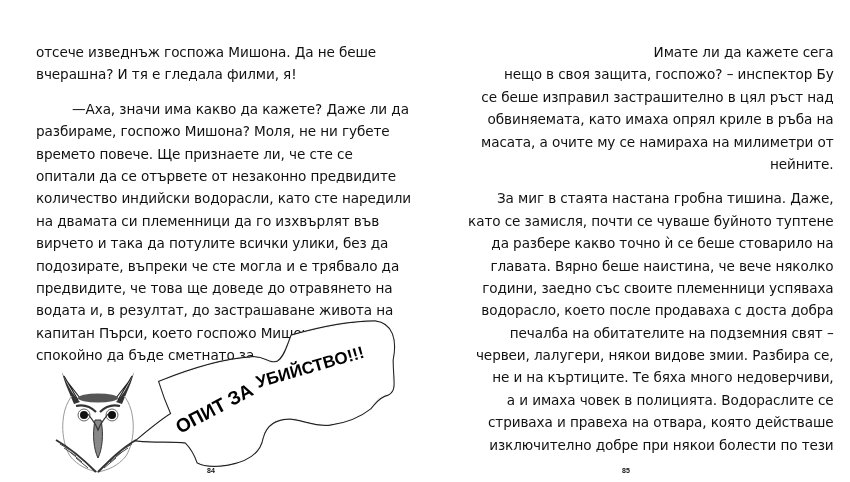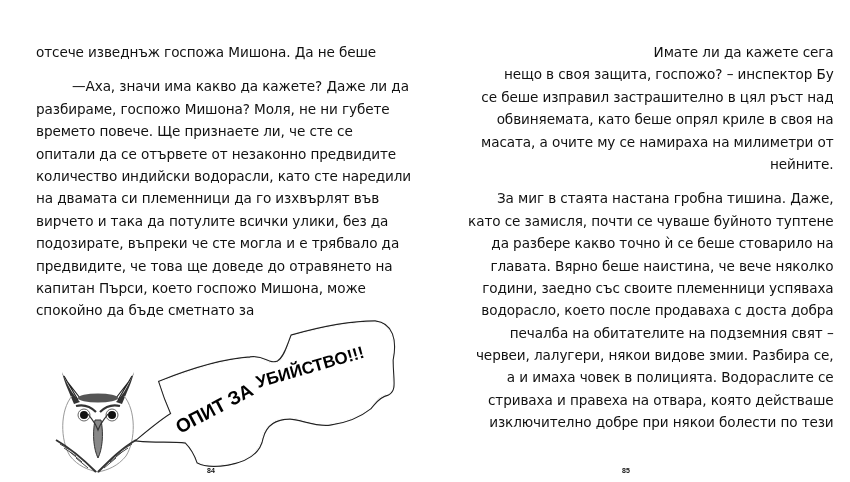--- a/index.html
+++ b/index.html
@@ -35,30 +35,32 @@
     }
   </style>
 </head>
 <body>
 
 <div class="spread">
 
   <div class="page page-left">
     <div class="text" style="left:36px; top:31px;">
       <span class="line">отсече изведнъж госпожа Мишона. Да не беше</span>
+      <span class="line">вчерашна? И тя е гледала филми, я!</span>
       <span class="gap"></span>
       <span class="line indent">—Аха, значи има какво да кажете? Даже ли да</span>
       <span class="line">разбираме, госпожо Мишона? Моля, не ни губете</span>
       <span class="line">времето повече. Ще признаете ли, че сте се</span>
       <span class="line">опитали да се отървете от незаконно предвидите</span>
       <span class="line">количество индийски водорасли, като сте наредили</span>
       <span class="line">на двамата си племенници да го изхвърлят във</span>
       <span class="line">вирчето и така да потулите всички улики, без да</span>
       <span class="line">подозирате, въпреки че сте могла и е трябвало да</span>
       <span class="line">предвидите, че това ще доведе до отравянето на</span>
+      <span class="line">водата и, в резултат, до застрашаване живота на</span>
       <span class="line">капитан Пърси, което госпожо Мишона, може</span>
       <span class="line">спокойно да бъде сметнато за</span>
     </div>
 
     <svg class="art" width="425" height="482" viewBox="0 0 425 482">
 
       <g>
 
         <path d="M62 362 C66 372, 72 384, 80 392 L74 394 C70 384, 64 372, 62 362 Z" fill="#333"></path>
         <path d="M64 366 L78 390 M66 370 L80 388" stroke="#222" stroke-width="1.2"></path>
@@ -127,32 +129,33 @@
     </svg>
 
     <div class="page-num" style="left:207px; top:457px;">84</div>
   </div>
 
   <div class="page page-right">
     <div class="text" style="left:36px; top:31px;">
       <span class="line" style="padding-left:146px;">Имате ли да кажете сега</span>
       <span class="line">нещо в своя защита, госпожо? – инспектор Бу</span>
       <span class="line">се беше изправил застрашително в цял ръст над</span>
-      <span class="line">обвиняемата, като беше опрял криле в своя на</span>
+      <span class="line">обвиняемата, като имаха опрял криле в ръба на</span>
       <span class="line">масата, а очите му се намираха на милиметри от</span>
       <span class="line">нейните.</span>
       <span class="gap"></span>
       <span class="line indent">За миг в стаята настана гробна тишина. Даже,</span>
       <span class="line">като се замисля, почти се чуваше буйното туптене</span>
       <span class="line">да разбере какво точно ѝ се беше стоварило на</span>
       <span class="line">главата. Вярно беше наистина, че вече няколко</span>
       <span class="line">години, заедно със своите племенници успяваха</span>
       <span class="line">водорасло, което после продаваха с доста добра</span>
       <span class="line">печалба на обитателите на подземния свят –</span>
       <span class="line">червеи, лалугери, някои видове змии. Разбира се,</span>
+      <span class="line">не и на къртиците. Те бяха много недоверчиви,</span>
       <span class="line">а и имаха човек в полицията. Водораслите се</span>
       <span class="line">стриваха и правеха на отвара, която действаше</span>
       <span class="line">изключително добре при някои болести по тези</span>
     </div>
     <div class="page-num" style="left:197px; top:457px;">85</div>
   </div>
 
 </div>
 
 </body></html>

